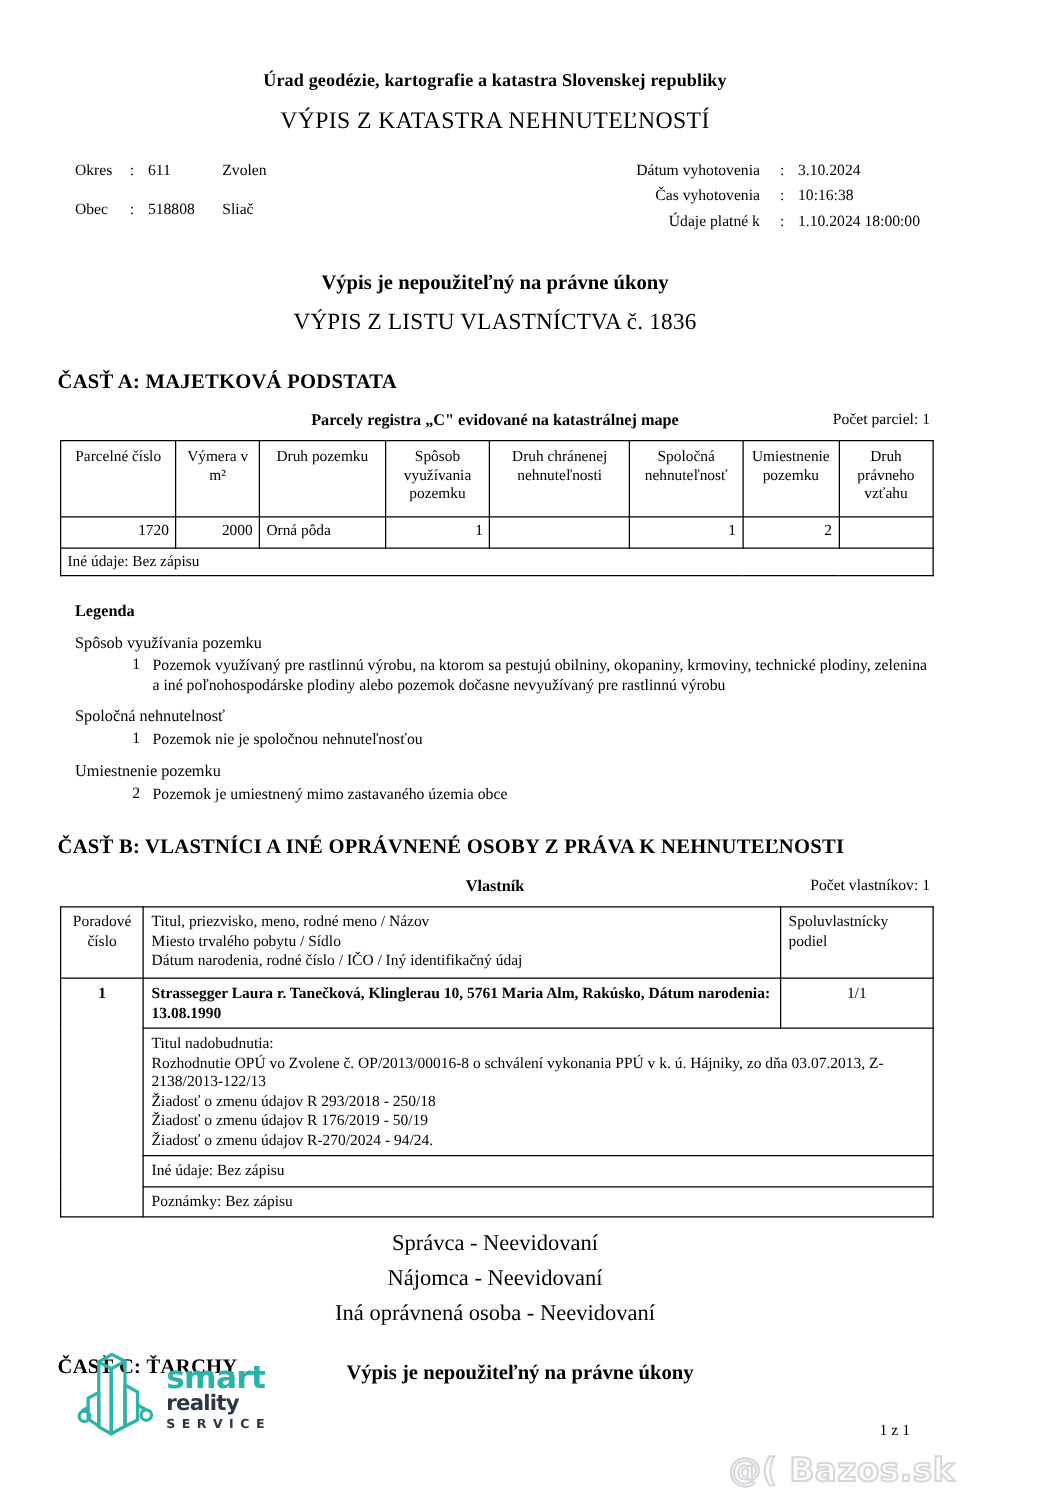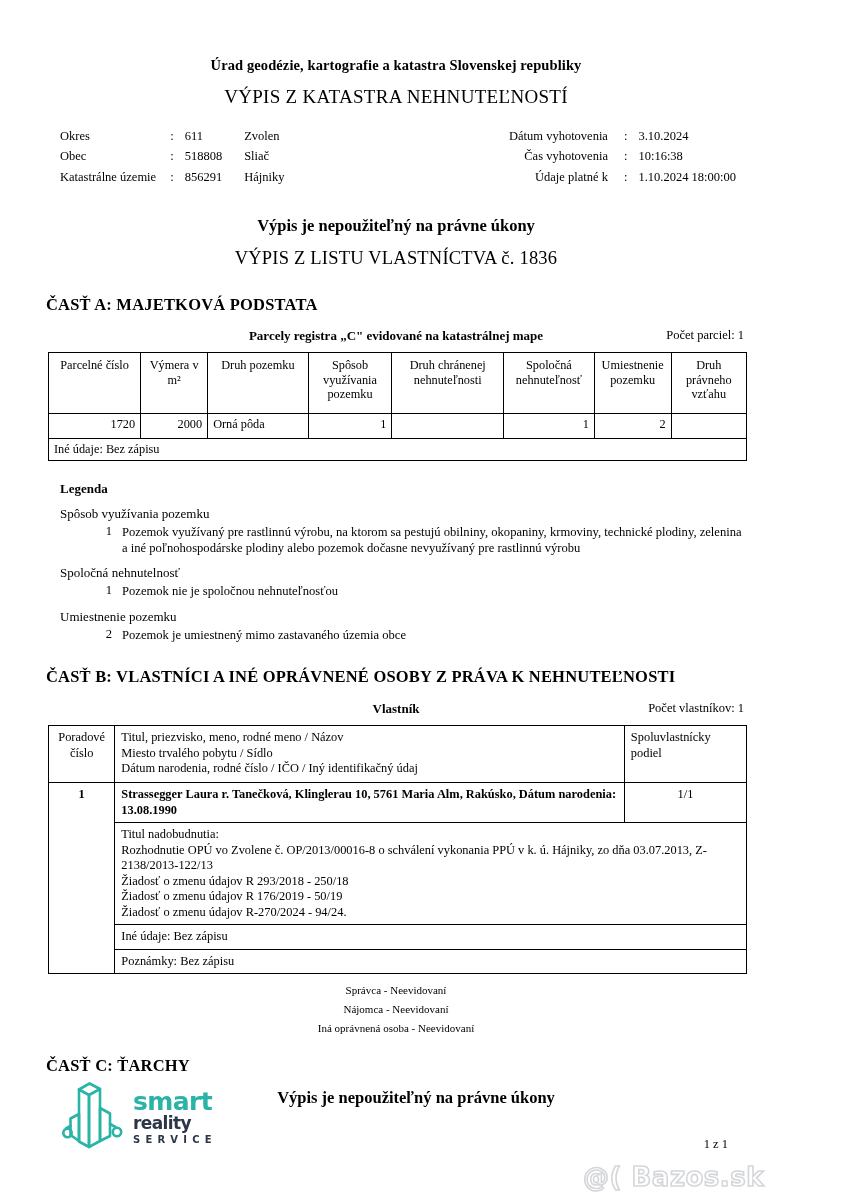--- a/index.html
+++ b/index.html
@@ -165,21 +165,21 @@
     line-height: 1.25;
   }
   .owner-hdr td { height: 48px; }
   .owner-name { font-weight: bold; }
   .owner-idx { text-align: center; font-weight: bold; }
   .owner-share { text-align: center; }
 
   
   .center-lines {
     text-align: center;
-    font-size: 11px;
+    font-size: 18px;
     margin-top: 10px;
   }
   .center-lines div { margin-bottom: 7px; }
 
   
   .bottom {
     position: absolute;
     left: 0;
     right: 0;
     bottom: 0;
@@ -261,26 +261,20 @@
           <td class="lbl">Okres</td>
           <td class="colon">:</td>
           <td class="code">611</td>
           <td>Zvolen</td>
         </tr>
         <tr>
           <td class="lbl">Obec</td>
           <td class="colon">:</td>
           <td class="code">518808</td>
           <td>Sliač</td>
-        </tr>
-        <tr>
-          <td class="lbl">Katastrálne územie</td>
-          <td class="colon">:</td>
-          <td class="code">856291</td>
-          <td>Hájniky</td>
         </tr>
       </tbody>
     </table>
 
     <table class="meta-right">
       <tbody>
         <tr>
           <td class="lbl">Dátum vyhotovenia</td>
           <td class="colon">:</td>
           <td>3.10.2024</td>

